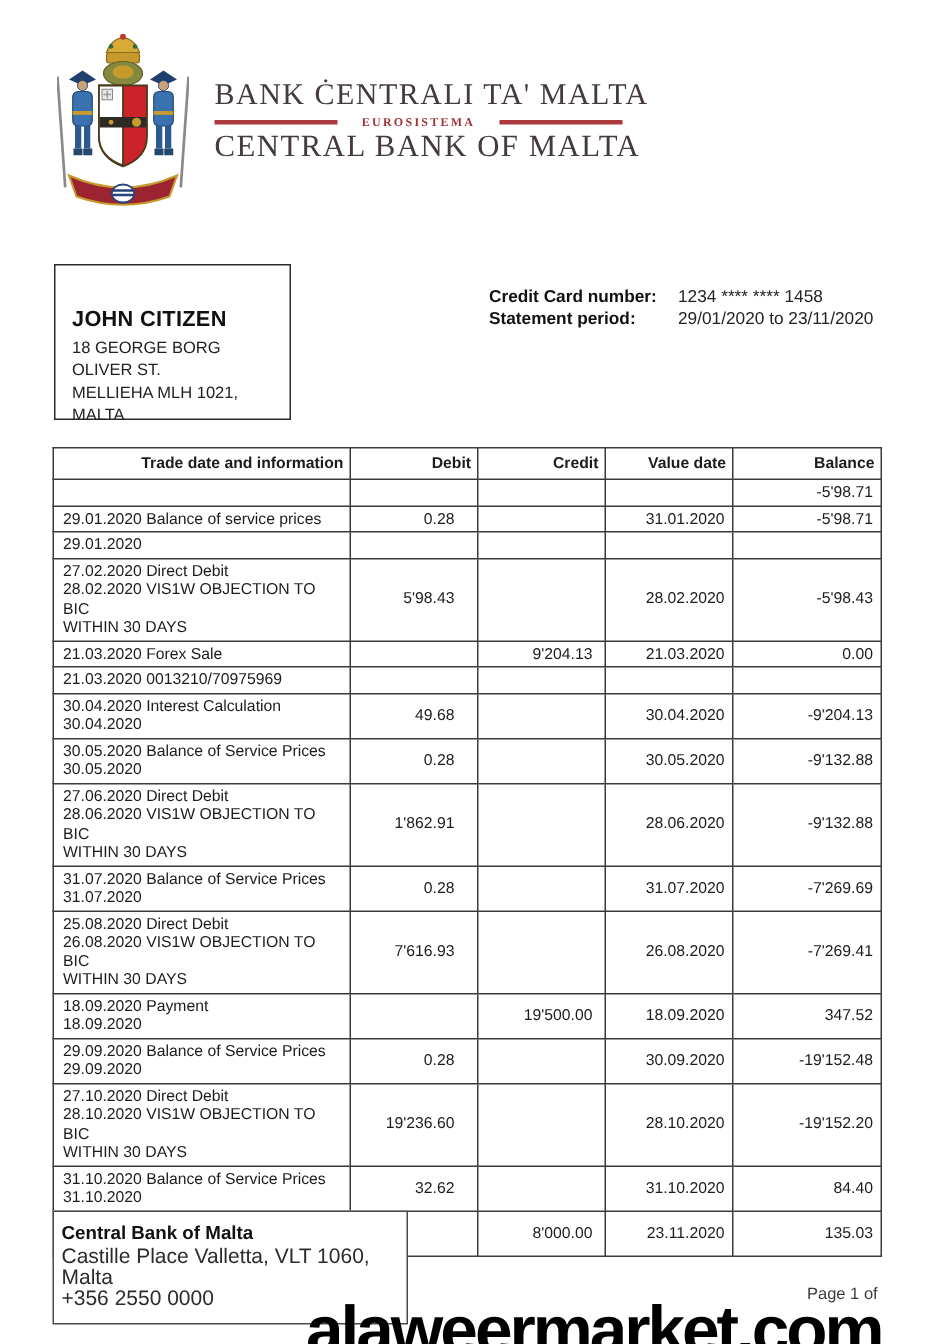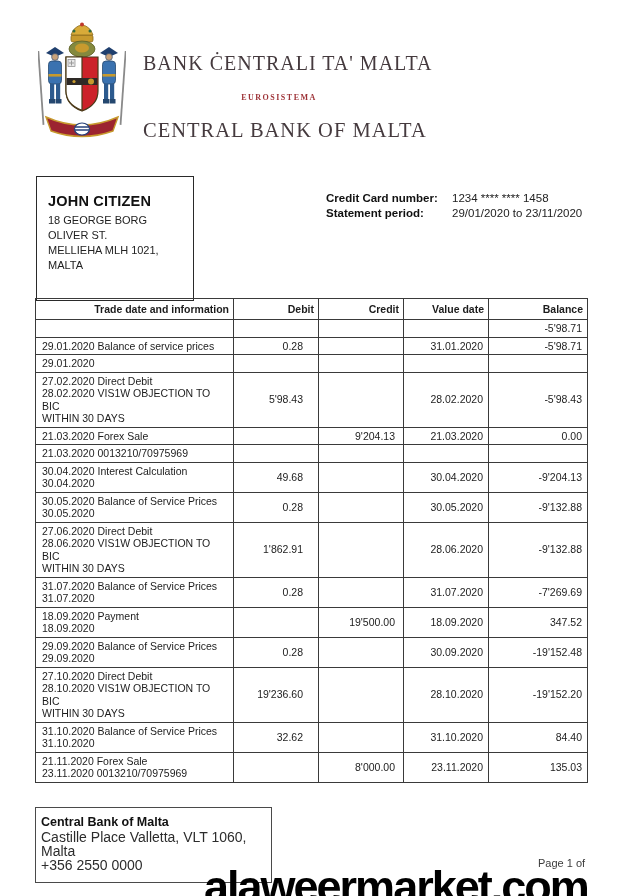--- a/index.html
+++ b/index.html
@@ -4,30 +4,30 @@
 <style>
   html,body{margin:0;padding:0;background:#ffffff;}
   .page{position:relative;width:632px;height:896px;background:#ffffff;overflow:hidden;
         font-family:"Liberation Sans",sans-serif;color:#1c1c1c;}
 
   
   .logo{position:absolute;left:38px;top:20px;width:88px;height:122px;}
   .titleblock{position:absolute;left:143px;top:52px;width:272px;text-align:center;}
   .title-mt{font-family:"Liberation Serif",serif;font-size:20px;line-height:23px;
             letter-spacing:1px;color:#453a3e;white-space:nowrap;}
-  .euro-row{display:flex;align-items:center;gap:16px;margin:2px 0 1px 0;flex-direction:column;}
+  .euro-row{display:flex;align-items:center;gap:16px;margin:2px 0 1px 0;}
   .euro-row .rule{flex:1;height:2.5px;background:#ad3a3c;}
   .euro-text{font-family:"Liberation Serif",serif;font-size:8px;font-weight:bold;
              letter-spacing:1.5px;color:#9e3338;white-space:nowrap;}
   .title-en{font-family:"Liberation Serif",serif;font-size:20.5px;line-height:23px;
             letter-spacing:1px;color:#453a3e;white-space:nowrap;}
 
   
-  .custbox{position:absolute;left:36px;top:176px;width:158px;height:125px;
-           border:1.4px solid #2a2a2a;box-sizing:border-box;padding:16px 6px 0 11px;}
+  .custbox{position:absolute;left:36px;top:176px;width:158px;height:104px;
+           border:1.4px solid #2a2a2a;box-sizing:border-box;padding:28px 6px 0 11px;}
   .custname{font-size:14.5px;font-weight:bold;letter-spacing:.2px;margin-bottom:4px;color:#111;}
   .addrline{font-size:11px;line-height:15px;color:#222;}
 
   
   .infoblock{position:absolute;left:307px;top:191px;}
   .inforow{display:flex;line-height:14.5px;margin-left:19px;}
   .infolabel{width:126px;font-size:11.5px;font-weight:bold;color:#111;}
   .infovalue{font-size:11.5px;color:#222;white-space:nowrap;}
 
   
@@ -236,20 +236,29 @@
         </tr>
         <tr>
           <td class="desc">31.07.2020 Balance of Service Prices
 31.07.2020</td>
           <td class="num debit">0.28</td>
           <td class="num credit"></td>
           <td class="num value">31.07.2020</td>
           <td class="num balance">-7'269.69</td>
         </tr>
         <tr>
+          <td class="desc">25.08.2020 Direct Debit
+26.08.2020 VIS1W OBJECTION TO BIC
+WITHIN 30 DAYS</td>
+          <td class="num debit">7'616.93</td>
+          <td class="num credit"></td>
+          <td class="num value">26.08.2020</td>
+          <td class="num balance">-7'269.41</td>
+        </tr>
+        <tr>
           <td class="desc">18.09.2020 Payment
 18.09.2020</td>
           <td class="num debit"></td>
           <td class="num credit">19'500.00</td>
           <td class="num value">18.09.2020</td>
           <td class="num balance">347.52</td>
         </tr>
         <tr>
           <td class="desc">29.09.2020 Balance of Service Prices
 29.09.2020</td>

